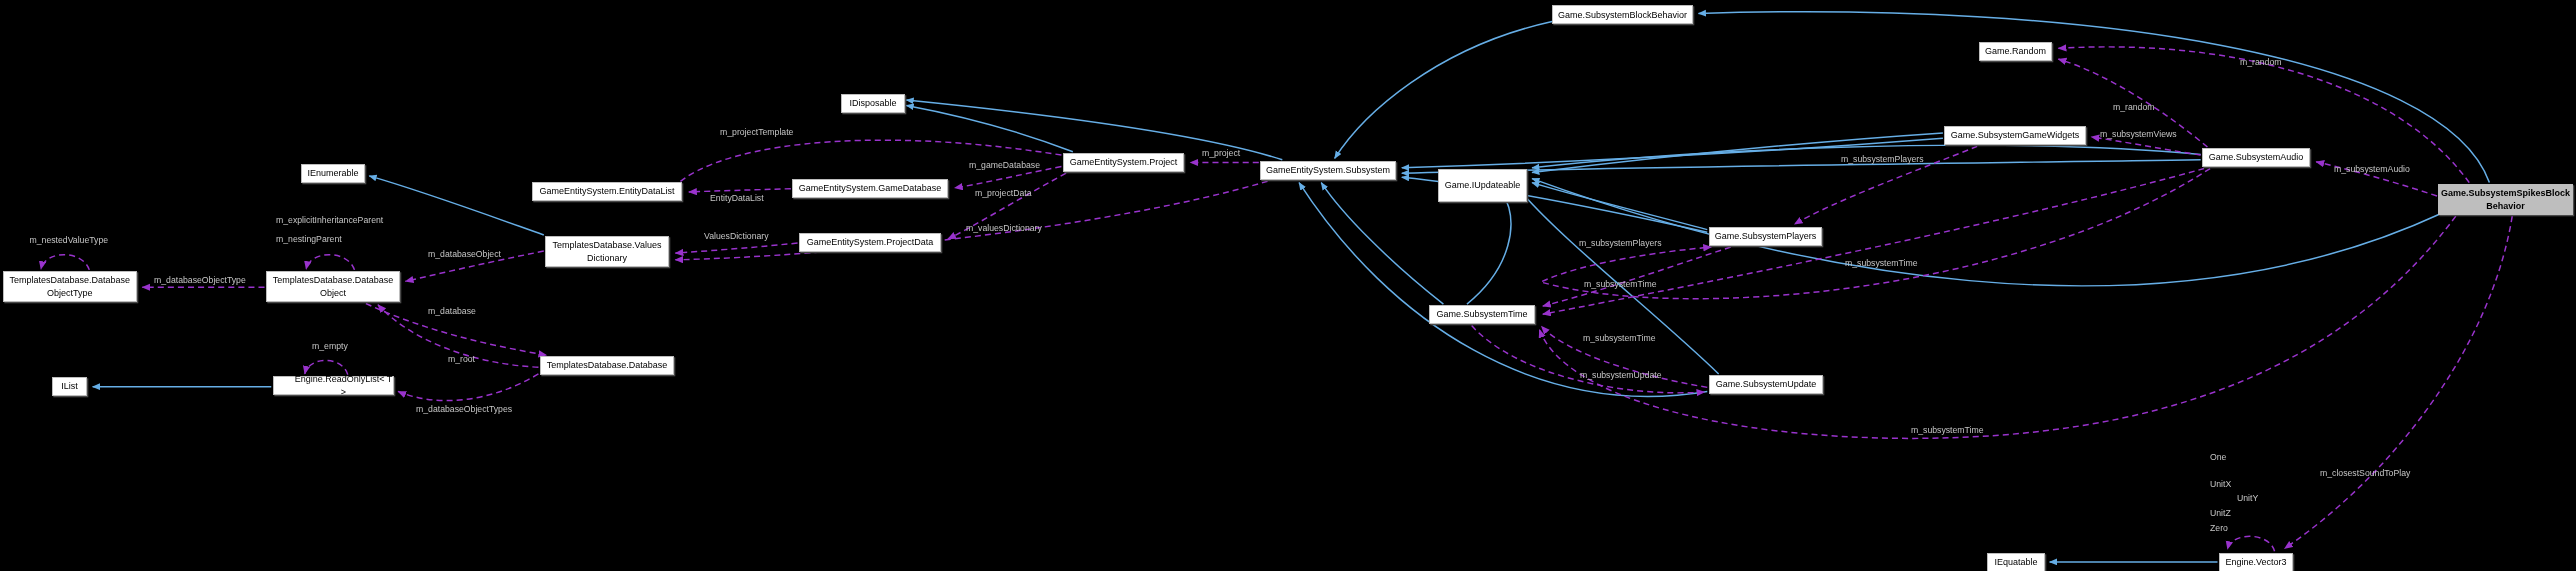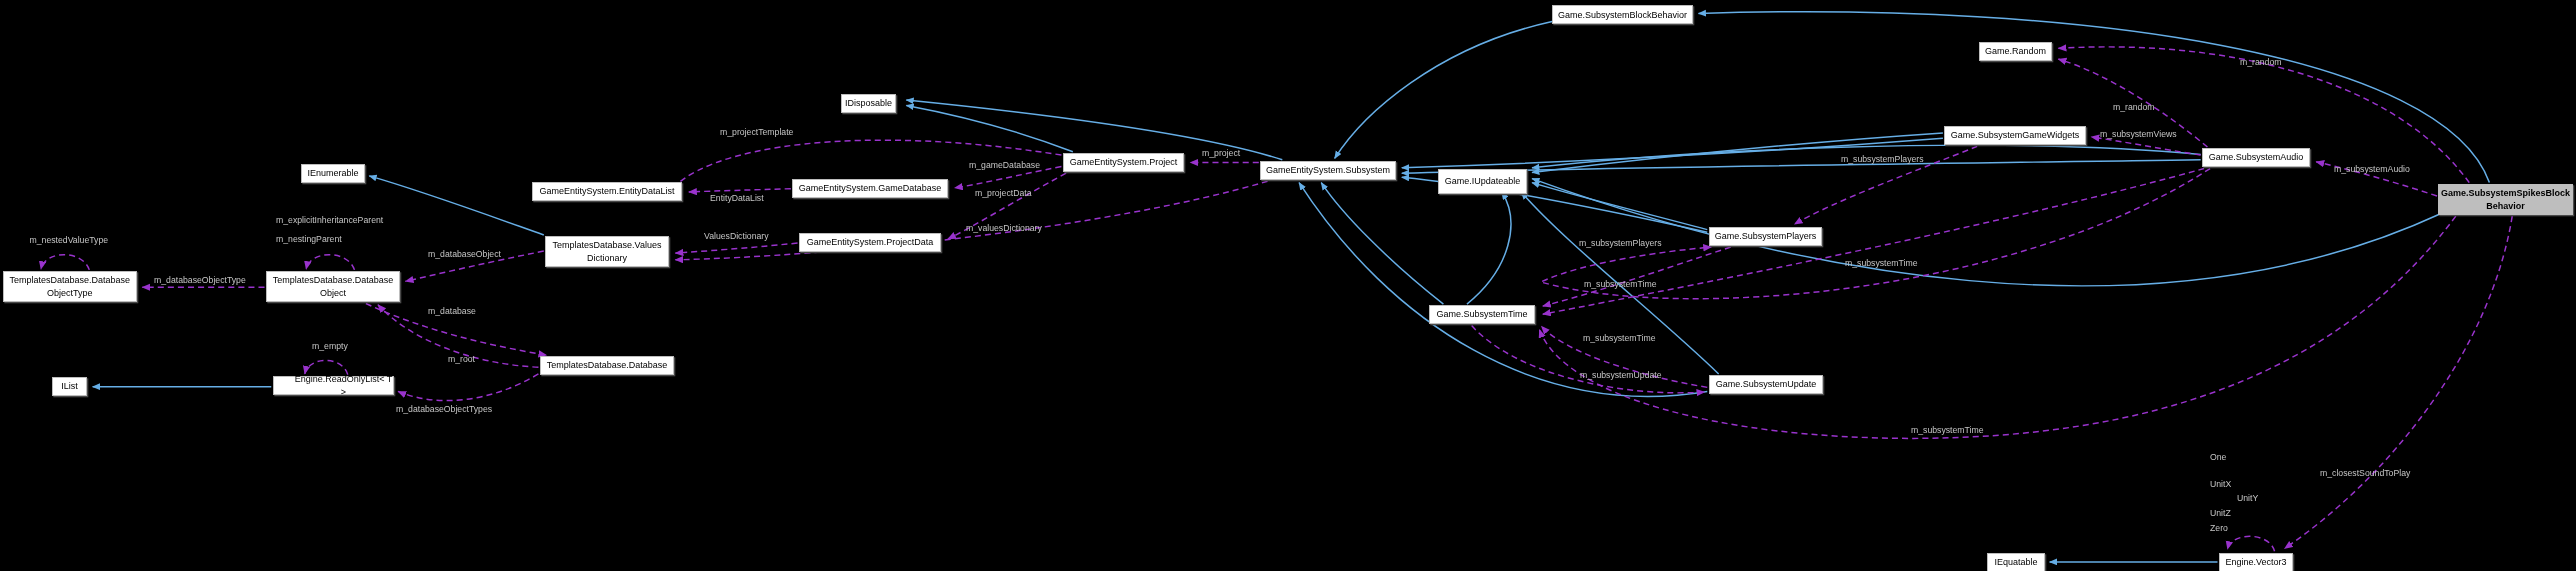--- a/index.html
+++ b/index.html
@@ -86,45 +86,45 @@
     <div class="edge-label" style="left: 704px; top: 231px;">ValuesDictionary</div>
     <div class="edge-label" style="left: 710px; top: 193px;">EntityDataList</div>
     <div class="edge-label" style="left: 720px; top: 127px;">m_projectTemplate</div>
     <div class="edge-label" style="left: 428px; top: 249px;">m_databaseObject</div>
     <div class="edge-label" style="left: 154px; top: 275px;">m_databaseObjectType</div>
     <div class="edge-label" style="left: 276px; top: 215px;">m_explicitInheritanceParent</div>
     <div class="edge-label" style="left: 276px; top: 234px;">m_nestingParent</div>
     <div class="edge-label" style="left: 29.5px; top: 235px;">m_nestedValueType</div>
     <div class="edge-label" style="left: 428px; top: 306px;">m_database</div>
     <div class="edge-label" style="left: 448px; top: 354px;">m_root</div>
-    <div class="edge-label" style="left: 396px; top: 404px;">m_databaseObjectTypes</div>
+    <div class="edge-label" style="left: 416px; top: 404px;">m_databaseObjectTypes</div>
     <div class="edge-label" style="left: 312px; top: 341px;">m_empty</div>
     <div class="edge-label" style="left: 2100px; top: 129px;">m_subsystemViews</div>
     <div class="edge-label" style="left: 2113px; top: 102px;">m_random</div>
     <div class="edge-label" style="left: 2240px; top: 57px;">m_random</div>
     <div class="edge-label" style="left: 2334px; top: 164px;">m_subsystemAudio</div>
     <div class="edge-label" style="left: 1841px; top: 154px;">m_subsystemPlayers</div>
     <div class="edge-label" style="left: 1579px; top: 238px;">m_subsystemPlayers</div>
     <div class="edge-label" style="left: 1584px; top: 279px;">m_subsystemTime</div>
     <div class="edge-label" style="left: 1845px; top: 258px;">m_subsystemTime</div>
     <div class="edge-label" style="left: 1583px; top: 333px;">m_subsystemTime</div>
     <div class="edge-label" style="left: 1580px; top: 370px;">m_subsystemUpdate</div>
     <div class="edge-label" style="left: 1911px; top: 425px;">m_subsystemTime</div>
     <div class="edge-label" style="left: 2320px; top: 468px;">m_closestSoundToPlay</div>
     <div class="edge-label" style="left: 2210px; top: 452px;">One</div>
     <div class="edge-label" style="left: 2210px; top: 479px;">UnitX</div>
     <div class="edge-label" style="left: 2210px; top: 493px; padding-left: 27px;">UnitY</div>
     <div class="edge-label" style="left: 2210px; top: 508px;">UnitZ</div>
     <div class="edge-label" style="left: 2210px; top: 523px;">Zero</div>
     <div class="node" style="left: 1552px; top: 5.4px; width: 141px; height: 19px;">Game.SubsystemBlockBehavior</div>
     <div class="node" style="left: 1979px; top: 42px; width: 73px; height: 19px;">Game.Random</div>
-    <div class="node" style="left: 841px; top: 94px; width: 55px; height: 19px;">IDisposable</div>
+    <div class="node" style="left: 841px; top: 94px; width: 64px; height: 19px;">IDisposable</div>
     <div class="node" style="left: 1063px; top: 153px; width: 121px; height: 19px;">GameEntitySystem.Project</div>
     <div class="node" style="left: 1260px; top: 161px; width: 136px; height: 19px;">GameEntitySystem.Subsystem</div>
-    <div class="node" style="left: 1438px; top: 169px; width: 89px; height: 25px;">Game.IUpdateable</div>
+    <div class="node" style="left: 1438px; top: 169px; width: 89px; height: 33px;">Game.IUpdateable</div>
     <div class="node" style="left: 1944px; top: 126px; width: 142px; height: 19px;">Game.SubsystemGameWidgets</div>
     <div class="node" style="left: 2202px; top: 148px; width: 108px; height: 19px;">Game.SubsystemAudio</div>
     <div class="node focus" style="left: 2438px; top: 184px; width: 135px; height: 31px; font-weight: bold;">Game.SubsystemSpikesBlock
 Behavior</div>
     <div class="node" style="left: 301px; top: 164px; width: 64px; height: 19px;">IEnumerable</div>
     <div class="node" style="left: 2.7px; top: 271px; width: 134px; height: 31px;">TemplatesDatabase.Database
 ObjectType</div>
     <div class="node" style="left: 266px; top: 271px; width: 134px; height: 31px;">TemplatesDatabase.Database
 Object</div>
     <div class="node" style="left: 52px; top: 377px; width: 35px; height: 19px;">IList</div>

